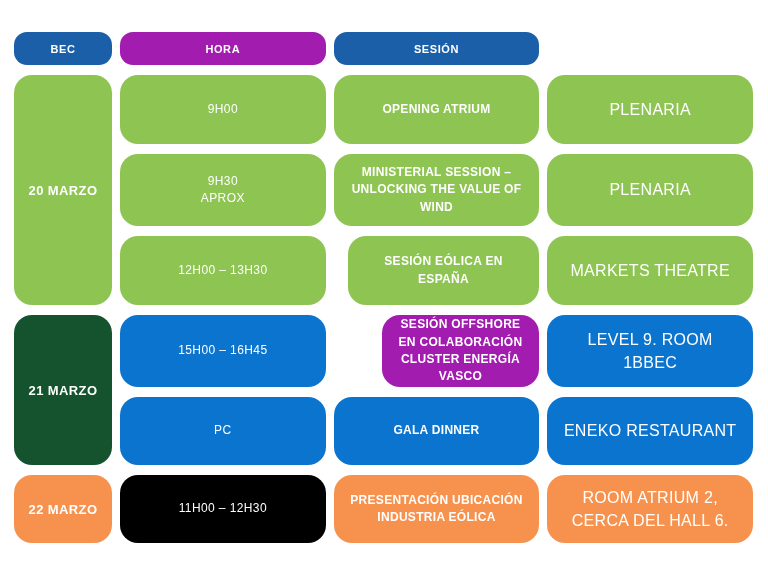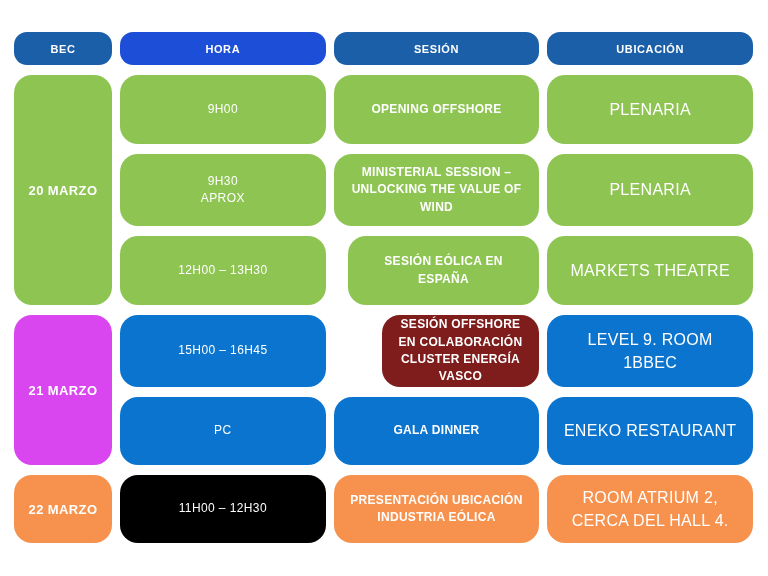--- a/index.html
+++ b/index.html
@@ -95,46 +95,45 @@
   .r7c3 { grid-row: 7; grid-column: 3; }
   .r7c4 { grid-row: 7; grid-column: 4; }
 </style>
 </head>
 <body>
 
 <div class="canvas">
   <div class="schedule">
 
     <div class="cell header-cell r1c1" style="background-color: rgb(27, 95, 168);">BEC</div>
-    <div class="cell header-cell r1c2" style="background-color: #1d4ed8;">HORA</div>
+    <div class="cell header-cell r1c2" style="background-color: #a21caf;">HORA</div>
     <div class="cell header-cell r1c3" style="background-color: rgb(27, 95, 168);">SESIÓN</div>
-    <div class="cell header-cell r1c4" style="background-color: rgb(27, 95, 168);">UBICACIÓN</div>
 
     <div class="cell date-cell date-20" style="background-color: rgb(141, 196, 82);">20 MARZO</div>
     <div class="cell hora-cell r2c2" style="background-color: rgb(141, 196, 82);">9H00</div>
-    <div class="cell sesion-cell r2c3" style="background-color: rgb(141, 196, 82);">OPENING OFFSHORE</div>
+    <div class="cell sesion-cell r2c3" style="background-color: rgb(141, 196, 82);">OPENING ATRIUM</div>
     <div class="cell ubicacion-cell r2c4" style="background-color: rgb(141, 196, 82);">PLENARIA</div>
 
     <div class="cell hora-cell r3c2" style="background-color: rgb(141, 196, 82);">9H30
 APROX</div>
     <div class="cell sesion-cell r3c3" style="background-color: rgb(141, 196, 82);">MINISTERIAL SESSION – UNLOCKING THE VALUE OF WIND</div>
     <div class="cell ubicacion-cell r3c4" style="background-color: rgb(141, 196, 82);">PLENARIA</div>
 
     <div class="cell hora-cell r4c2" style="background-color: rgb(141, 196, 82);">12H00 – 13H30</div>
     <div class="cell sesion-cell r4c3" style="background-color: rgb(141, 196, 82);">SESIÓN EÓLICA EN ESPAÑA</div>
     <div class="cell ubicacion-cell r4c4" style="background-color: rgb(141, 196, 82);">MARKETS THEATRE</div>
 
-    <div class="cell date-cell date-21" style="background-color: #d946ef;">21 MARZO</div>
+    <div class="cell date-cell date-21" style="background-color: #14532d;">21 MARZO</div>
     <div class="cell hora-cell r5c2" style="background-color: rgb(11, 116, 206);">15H00 – 16H45</div>
-    <div class="cell sesion-cell r5c3" style="background-color: #7f1d1d; margin-left: 48px;">SESIÓN OFFSHORE EN COLABORACIÓN CLUSTER ENERGÍA VASCO</div>
+    <div class="cell sesion-cell r5c3" style="background-color: #a21caf; margin-left: 48px;">SESIÓN OFFSHORE EN COLABORACIÓN CLUSTER ENERGÍA VASCO</div>
     <div class="cell ubicacion-cell r5c4" style="background-color: rgb(11, 116, 206);">LEVEL 9. ROOM 1BBEC</div>
 
     <div class="cell sesion-cell r6c3" style="background-color: rgb(11, 116, 206);">GALA DINNER</div>
     <div class="cell hora-cell r6c2" style="background-color: rgb(11, 116, 206);">PC</div>
     <div class="cell ubicacion-cell r6c4" style="background-color: rgb(11, 116, 206);">ENEKO RESTAURANT</div>
 
     <div class="cell date-cell date-22" style="background-color: rgb(247, 146, 78);">22 MARZO</div>
     <div class="cell hora-cell r7c2" style="background-color: #000000;">11H00 – 12H30</div>
     <div class="cell sesion-cell r7c3" style="background-color: rgb(247, 146, 78);">PRESENTACIÓN UBICACIÓN INDUSTRIA EÓLICA</div>
-    <div class="cell ubicacion-cell r7c4" style="background-color: rgb(247, 146, 78);">ROOM ATRIUM 2, CERCA DEL HALL 4.</div>
+    <div class="cell ubicacion-cell r7c4" style="background-color: rgb(247, 146, 78);">ROOM ATRIUM 2, CERCA DEL HALL 6.</div>
 
   </div>
 </div>
 
 </body></html>

